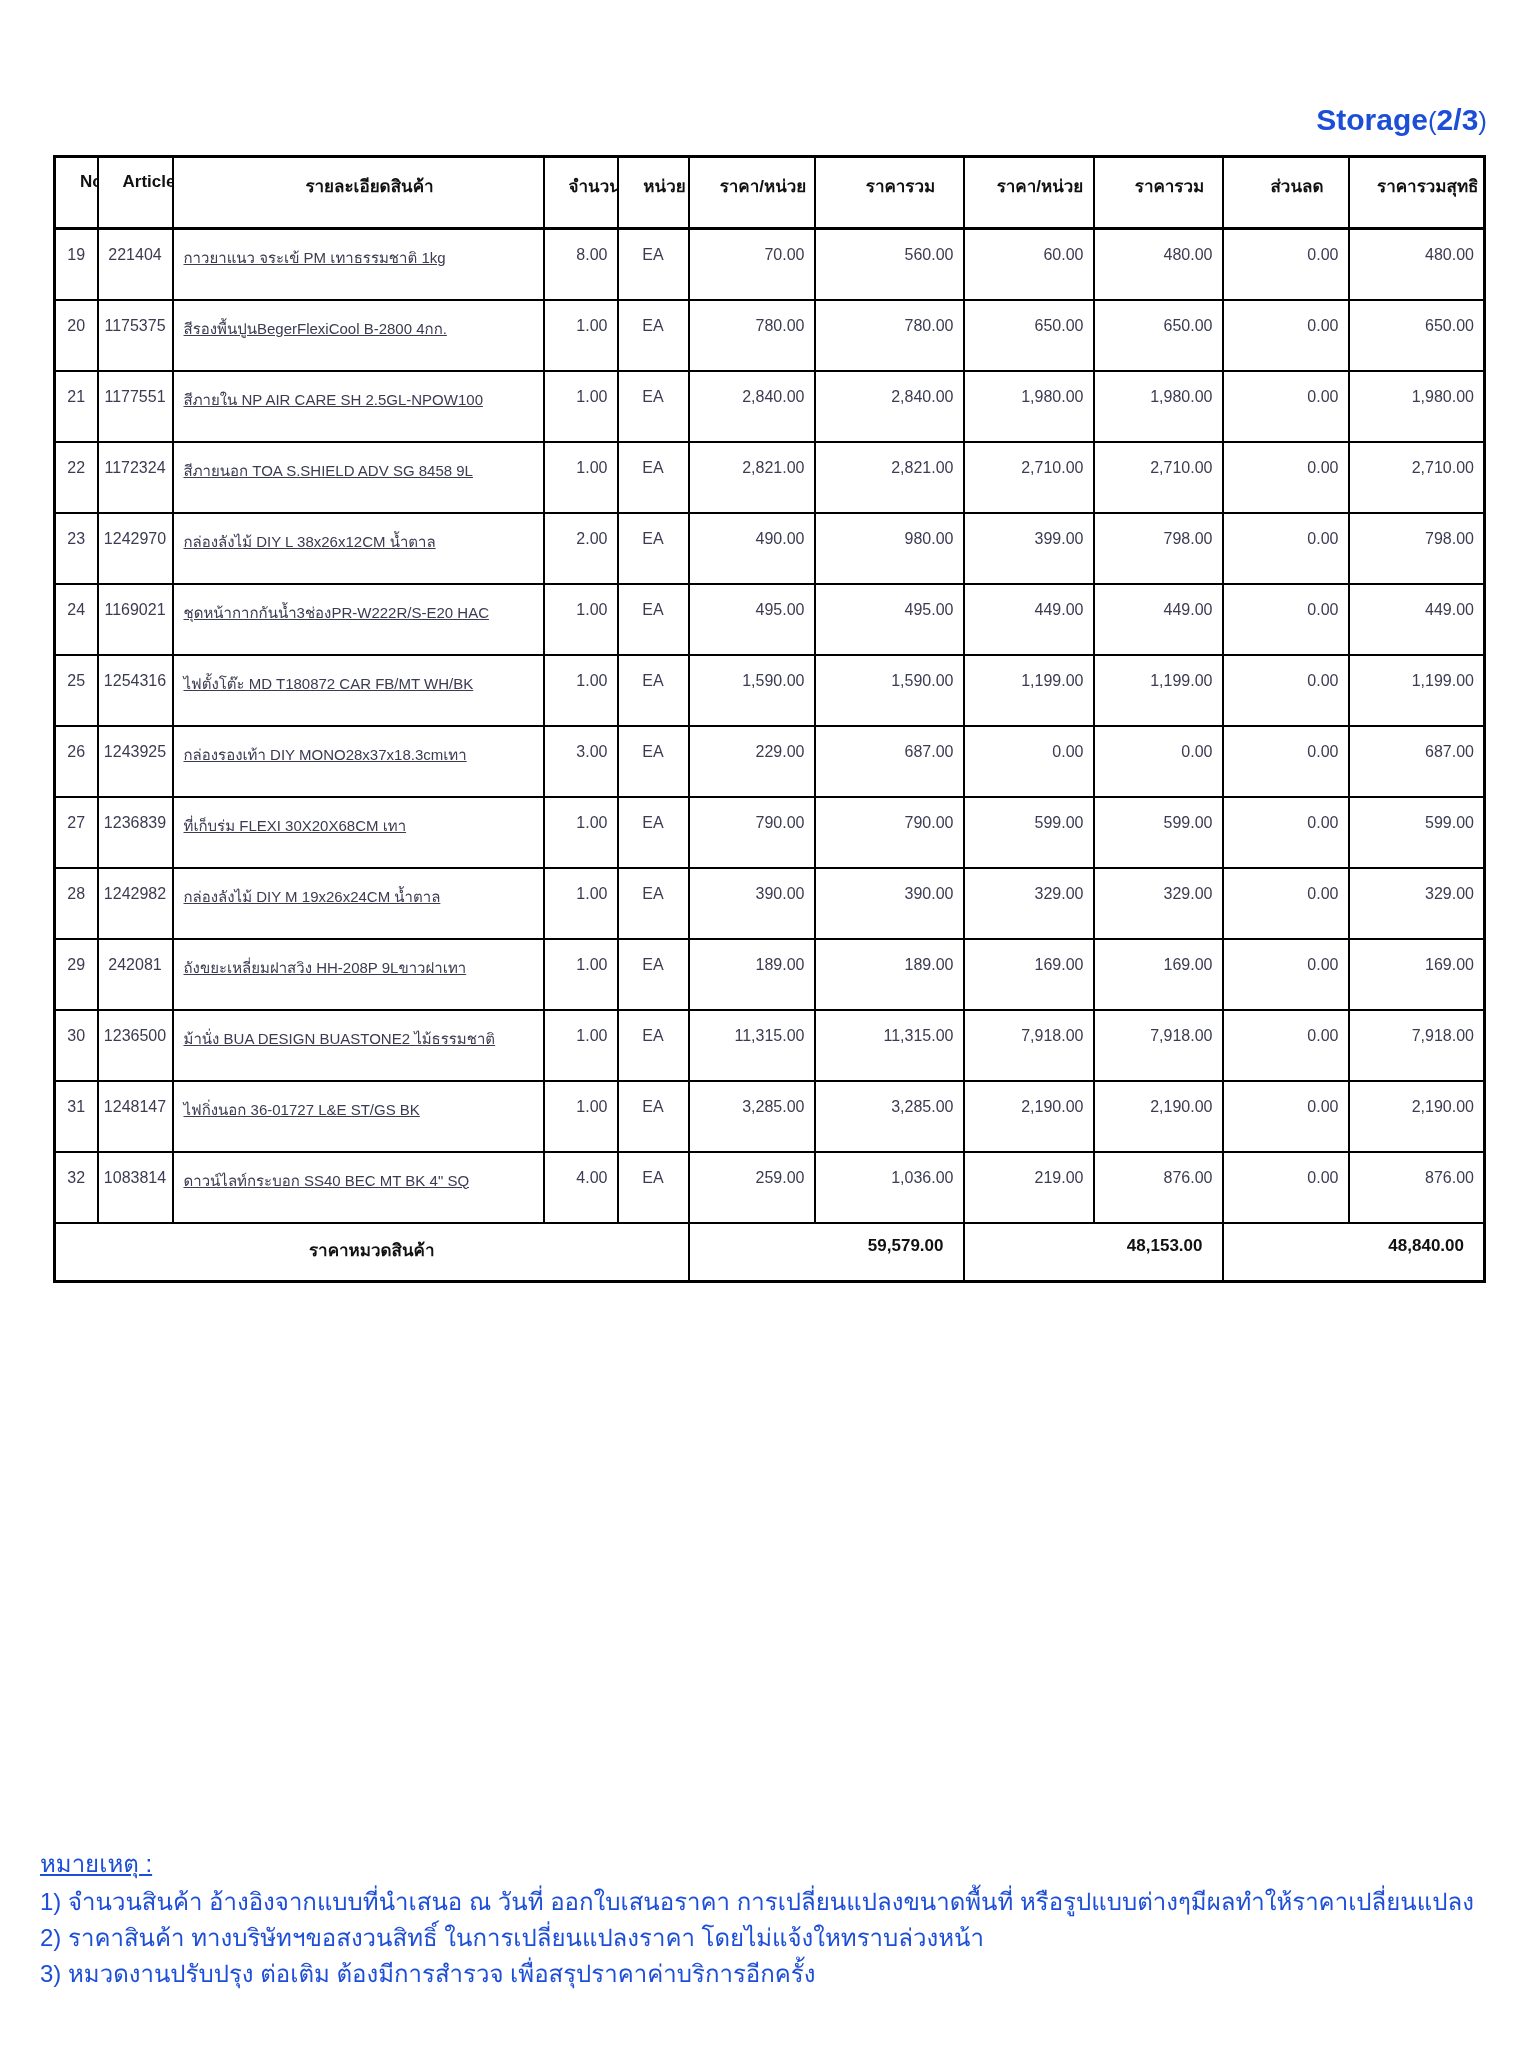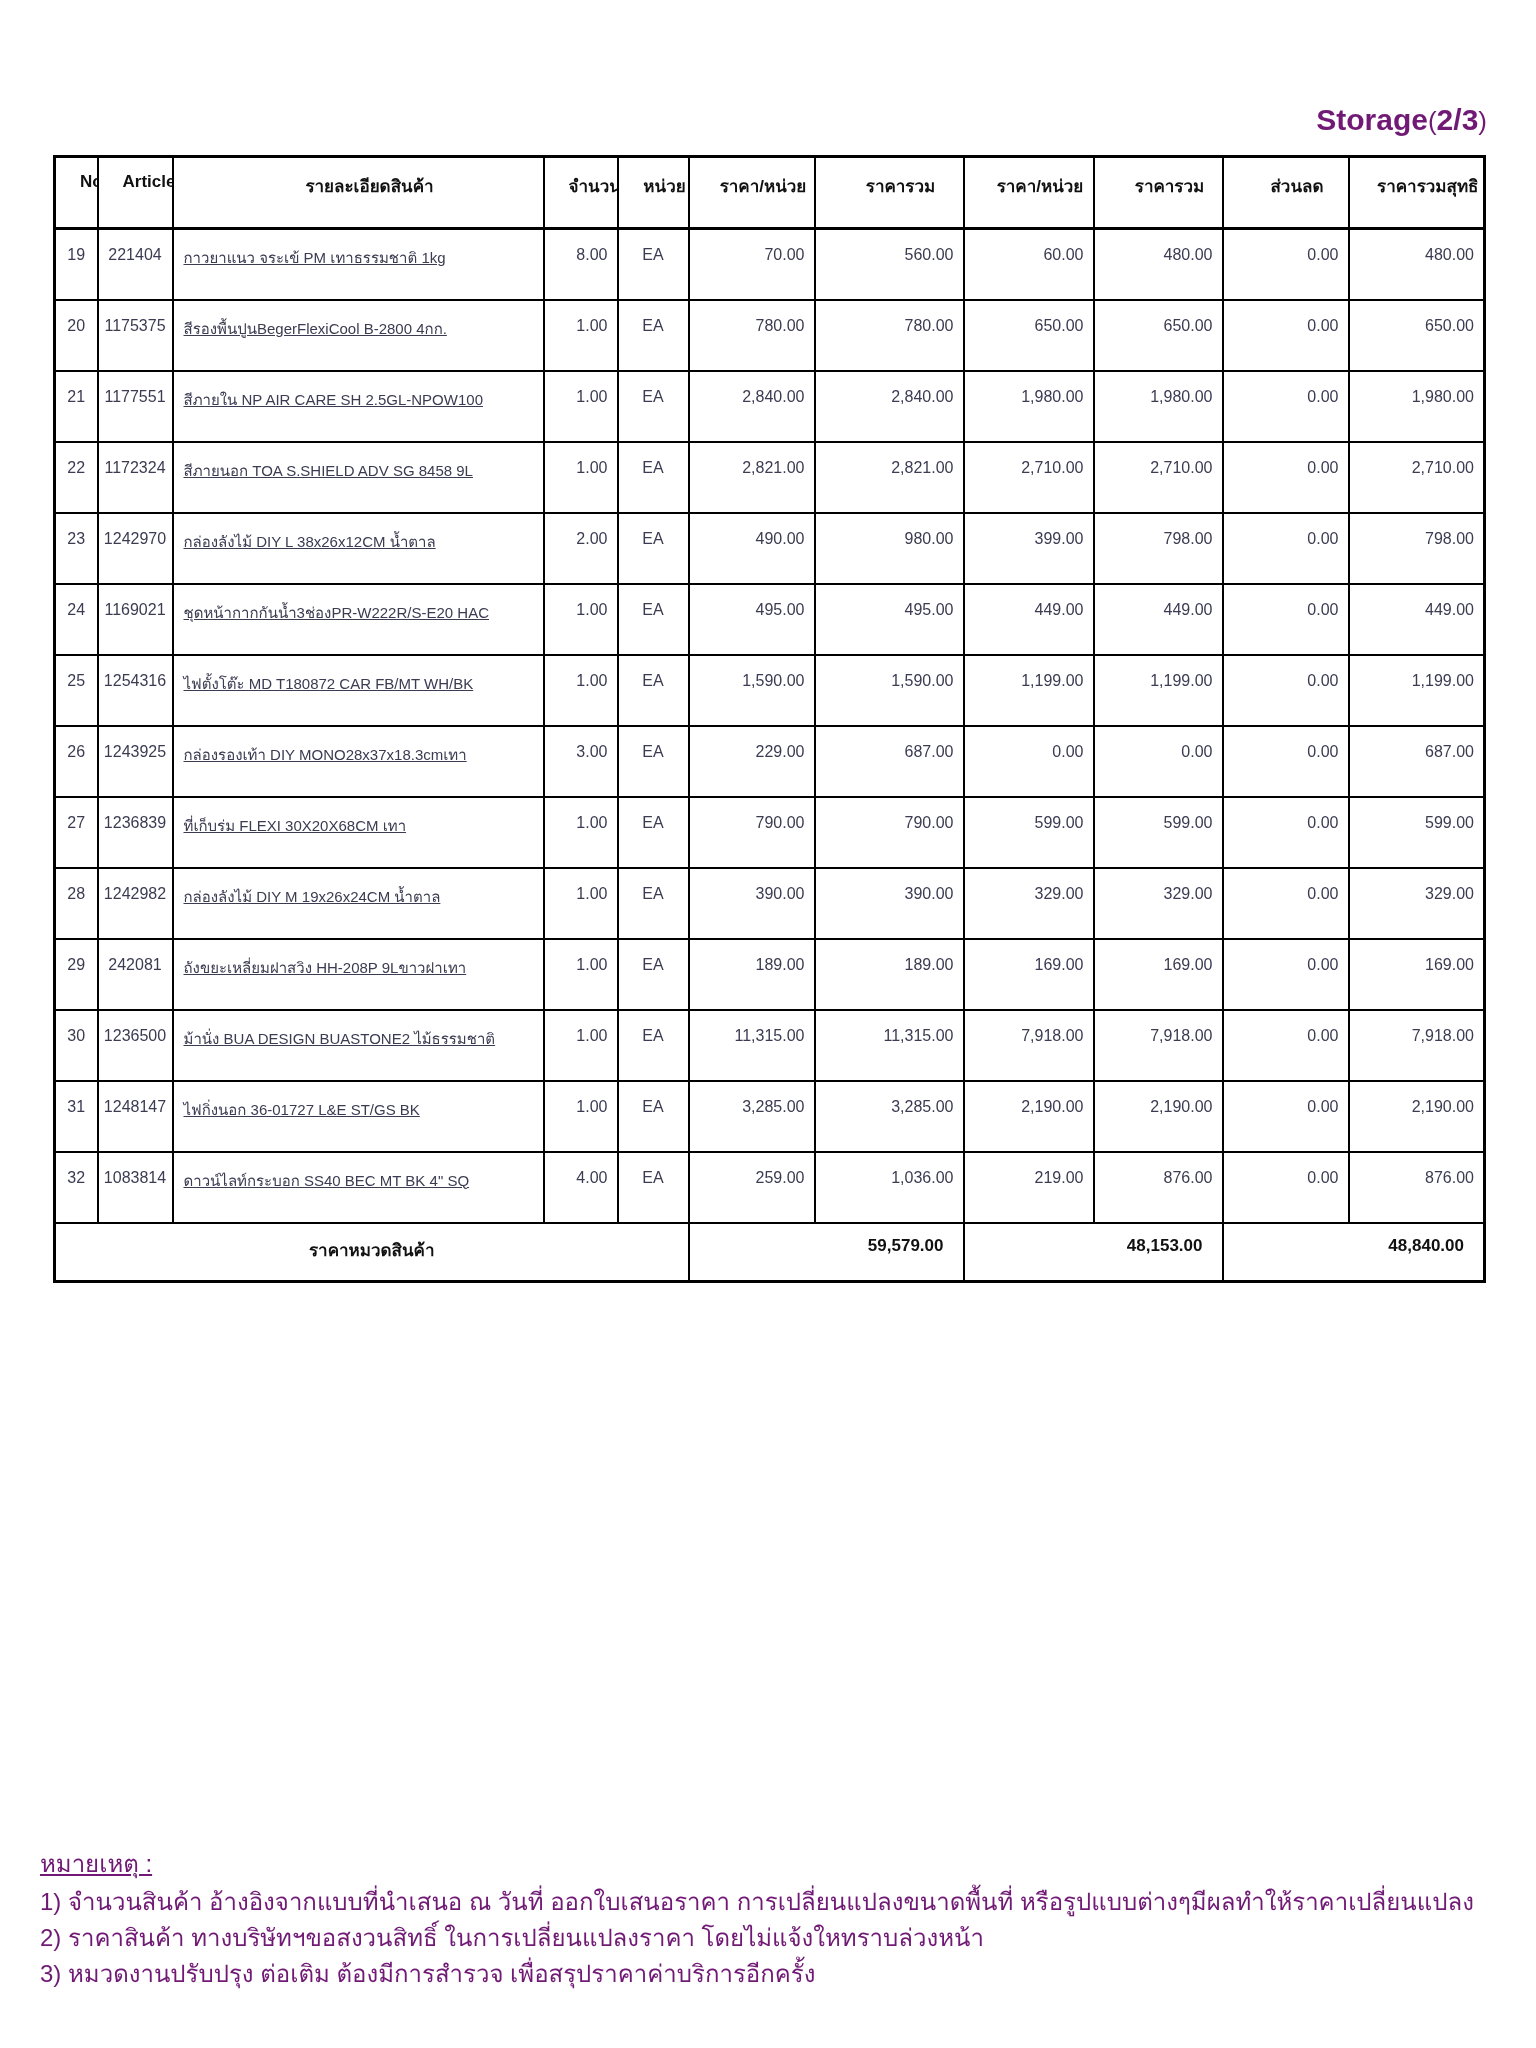--- a/index.html
+++ b/index.html
@@ -1,33 +1,33 @@
 <!DOCTYPE html>
 <html><head>
 <meta charset="utf-8">
 <style>
   html,body{margin:0;padding:0;background:#ffffff;}
   body{width:1536px;height:2048px;position:relative;font-family:"Liberation Sans","DejaVu Sans",sans-serif;color:#1a1a1a;}
 
-  .page-title{position:absolute;top:103px;right:49px;font-size:30px;font-weight:700;color:#701a75;letter-spacing:0;}
+  .page-title{position:absolute;top:103px;right:49px;font-size:30px;font-weight:700;color:#1d4ed8;letter-spacing:0;}
   .page-title .paren{font-weight:400;font-size:26px;}
 
   .quote-table{position:absolute;left:53px;top:155px;width:1430px;border-collapse:collapse;table-layout:fixed;}
   .quote-table td,.quote-table th{border:2px solid #000;overflow:hidden;white-space:nowrap;box-sizing:border-box;}
   .quote-table{border:3px solid #000;}
   .quote-table thead th{height:72px;vertical-align:top;padding-top:14px;font-size:17px;font-weight:700;color:#111;text-align:center;border-bottom:3px solid #000;padding-left:24px;}
   .quote-table tbody td{height:71px;vertical-align:top;padding-top:16px;font-size:16px;color:#3b3b52;}
   .quote-table td.c-left{text-align:left;padding-left:10px;padding-right:2px;font-size:15px;text-decoration:underline;}
   .quote-table td.c-center{text-align:center;}
   .quote-table td.c-right{text-align:right;padding-right:9px;}
   .quote-table tfoot td{height:59px;vertical-align:top;padding-top:12px;font-size:17px;font-weight:700;color:#111;}
   .quote-table tfoot td.f-label{text-align:center;}
   .quote-table tfoot td.f-num{text-align:right;padding-right:19px;}
 
-  .notes{position:absolute;left:40px;top:1846px;font-size:24px;color:#701a75;line-height:36px;}
+  .notes{position:absolute;left:40px;top:1846px;font-size:24px;color:#1d4ed8;line-height:36px;}
   .notes .notes-heading{text-decoration:underline;margin-bottom:2px;}
   .notes .note-line{margin:0;}
 </style>
 </head>
 <body>
 
 <div class="page-title"><span>Storage</span><span class="paren">(</span><span>2/3</span><span class="paren">)</span></div>
 
 <table class="quote-table">
   <colgroup>

